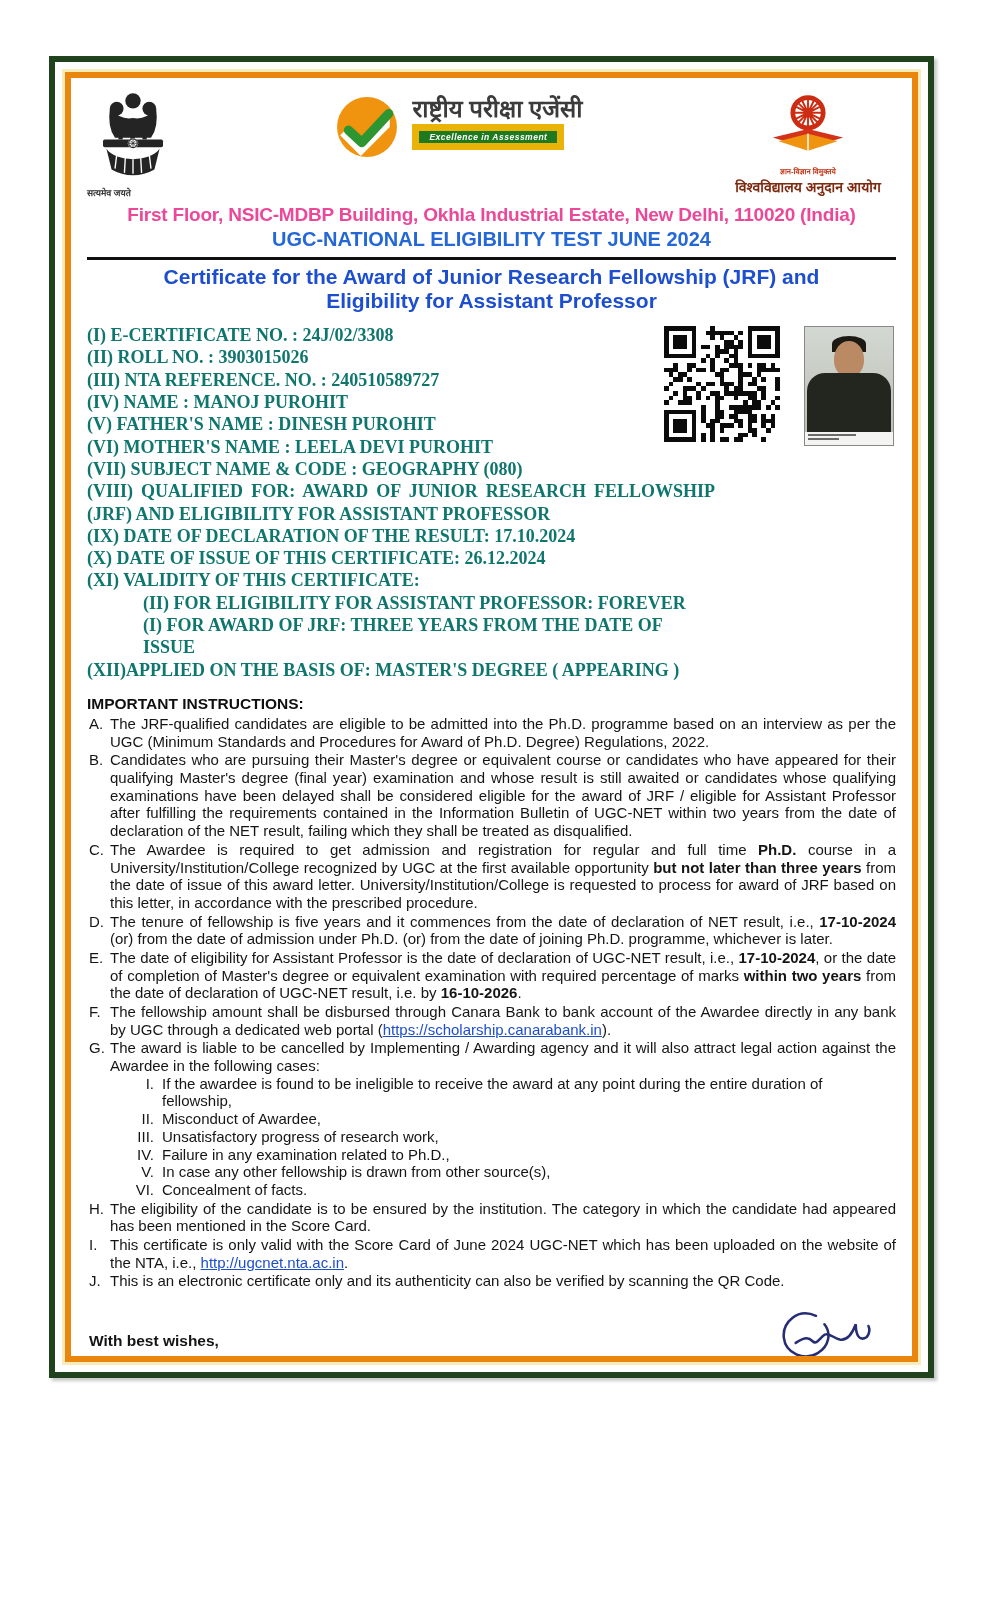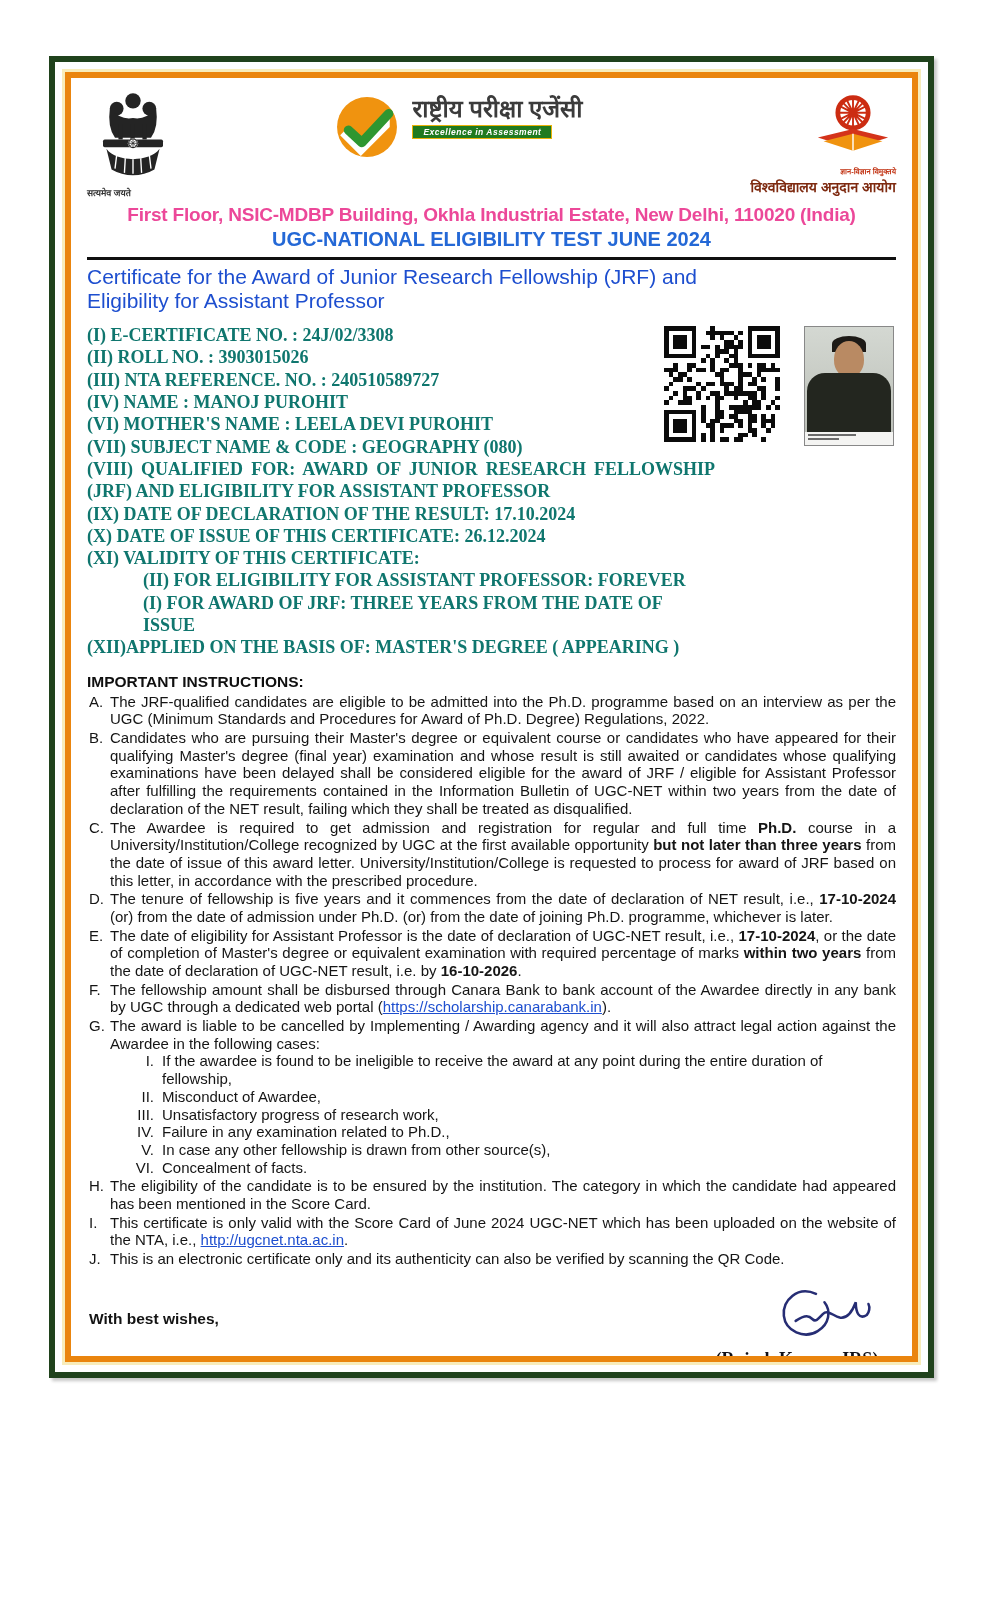--- a/index.html
+++ b/index.html
@@ -14,32 +14,32 @@
 
   
   .hdr{display:flex;align-items:flex-start;}
   .emblem-wrap{width:112px;text-align:left;flex:none;}
   .emblem-caption{font-size:9px;color:#333;font-weight:bold;margin-top:-2px;}
   .hdr-center{flex:1;display:flex;justify-content:center;gap:14px;padding-top:8px;}
   .nta-logo{width:62px;height:62px;flex:none;position:relative;}
   .nta-textbox{text-align:left;}
   .nta-hi{font-size:24px;font-weight:bold;color:#3b3b3b;line-height:1.05;}
   .nta-en{font-size:25px;font-weight:bold;color:#5a5a5a;line-height:1.1;letter-spacing:-0.3px;}
-  .nta-banner{display:inline-block;background:#1f7a1f;border:1px solid #eab308;color:#fff;
+  .nta-banner{display:inline-block;background:#1f7a1f;border:7px solid #eab308;color:#fff;
       font-size:8.5px;font-style:italic;font-weight:bold;padding:1px 10px;margin-top:3px;
       letter-spacing:0.5px;}
-  .ugc-wrap{width:176px;text-align:right;flex:none;padding-top:2px;}
+  .ugc-wrap{width:176px;text-align:center;flex:none;padding-top:2px;}
   .ugc-motto{font-size:7.5px;color:#c23414;font-weight:bold;line-height:1;}
   .ugc-hi{font-size:14px;font-weight:bold;color:#7e2a10;margin-top:1px;}
 
   .addr{font-size:19px;font-weight:bold;text-align:center;color:#ec4899;
       letter-spacing:-0.2px;white-space:nowrap;margin-top:5px;}
   .exam-title{font-size:20px;font-weight:bold;text-align:center;color:#2468d6;margin-top:2px;}
   .rule{border:none;border-top:3px solid #101010;margin:6px 0 5px;}
-  .cert-title{font-size:21px;font-weight:normal;text-align:left;color:#1d4ecf;line-height:1.12;}
+  .cert-title{font-size:21px;font-weight:bold;text-align:center;color:#1d4ecf;line-height:1.12;}
 
   
   .details-row{position:relative;margin-top:12px;min-height:262px;}
   #details-list{width:628px;font-family:"Liberation Serif",serif;font-weight:bold;
       font-size:18px;line-height:1.24;color:#0f766e;}
   .detail-line.indent{padding-left:56px;}
   .detail-line.justify{text-align:justify;}
   .id-block{position:absolute;top:2px;right:2px;display:flex;gap:24px;align-items:flex-start;}
   .qr-box{width:116px;height:116px;background:#fff;}
   .qr-box svg{display:block;width:116px;height:116px;}
@@ -146,20 +146,21 @@
       <div>Certificate for the Award of Junior Research Fellowship (JRF) and</div>
       <div>Eligibility for Assistant Professor</div>
     </div>
 
     <div class="details-row">
       <div id="details-list">
           <div class="detail-line">(I) E-CERTIFICATE NO. : 24J/02/3308</div>
           <div class="detail-line">(II) ROLL NO. : 3903015026</div>
           <div class="detail-line">(III) NTA REFERENCE. NO. : 240510589727</div>
           <div class="detail-line">(IV) NAME : MANOJ PUROHIT</div>
+          <div class="detail-line">(V) FATHER'S NAME : DINESH PUROHIT</div>
           <div class="detail-line">(VI) MOTHER'S NAME : LEELA DEVI PUROHIT</div>
           <div class="detail-line">(VII) SUBJECT NAME &amp; CODE : GEOGRAPHY (080)</div>
           <div class="detail-line justify">(VIII) QUALIFIED FOR: AWARD OF JUNIOR RESEARCH FELLOWSHIP (JRF) AND ELIGIBILITY FOR ASSISTANT PROFESSOR</div>
           <div class="detail-line">(IX) DATE OF DECLARATION OF THE RESULT: 17.10.2024</div>
           <div class="detail-line">(X) DATE OF ISSUE OF THIS CERTIFICATE: 26.12.2024</div>
           <div class="detail-line">(XI) VALIDITY OF THIS CERTIFICATE:</div>
           <div class="detail-line indent">(II) FOR ELIGIBILITY FOR ASSISTANT PROFESSOR: FOREVER</div>
           <div class="detail-line indent">(I) FOR AWARD OF JRF: THREE YEARS FROM THE DATE OF ISSUE</div>
           <div class="detail-line">(XII)APPLIED ON THE BASIS OF: MASTER'S DEGREE ( APPEARING )</div>
         </div>

